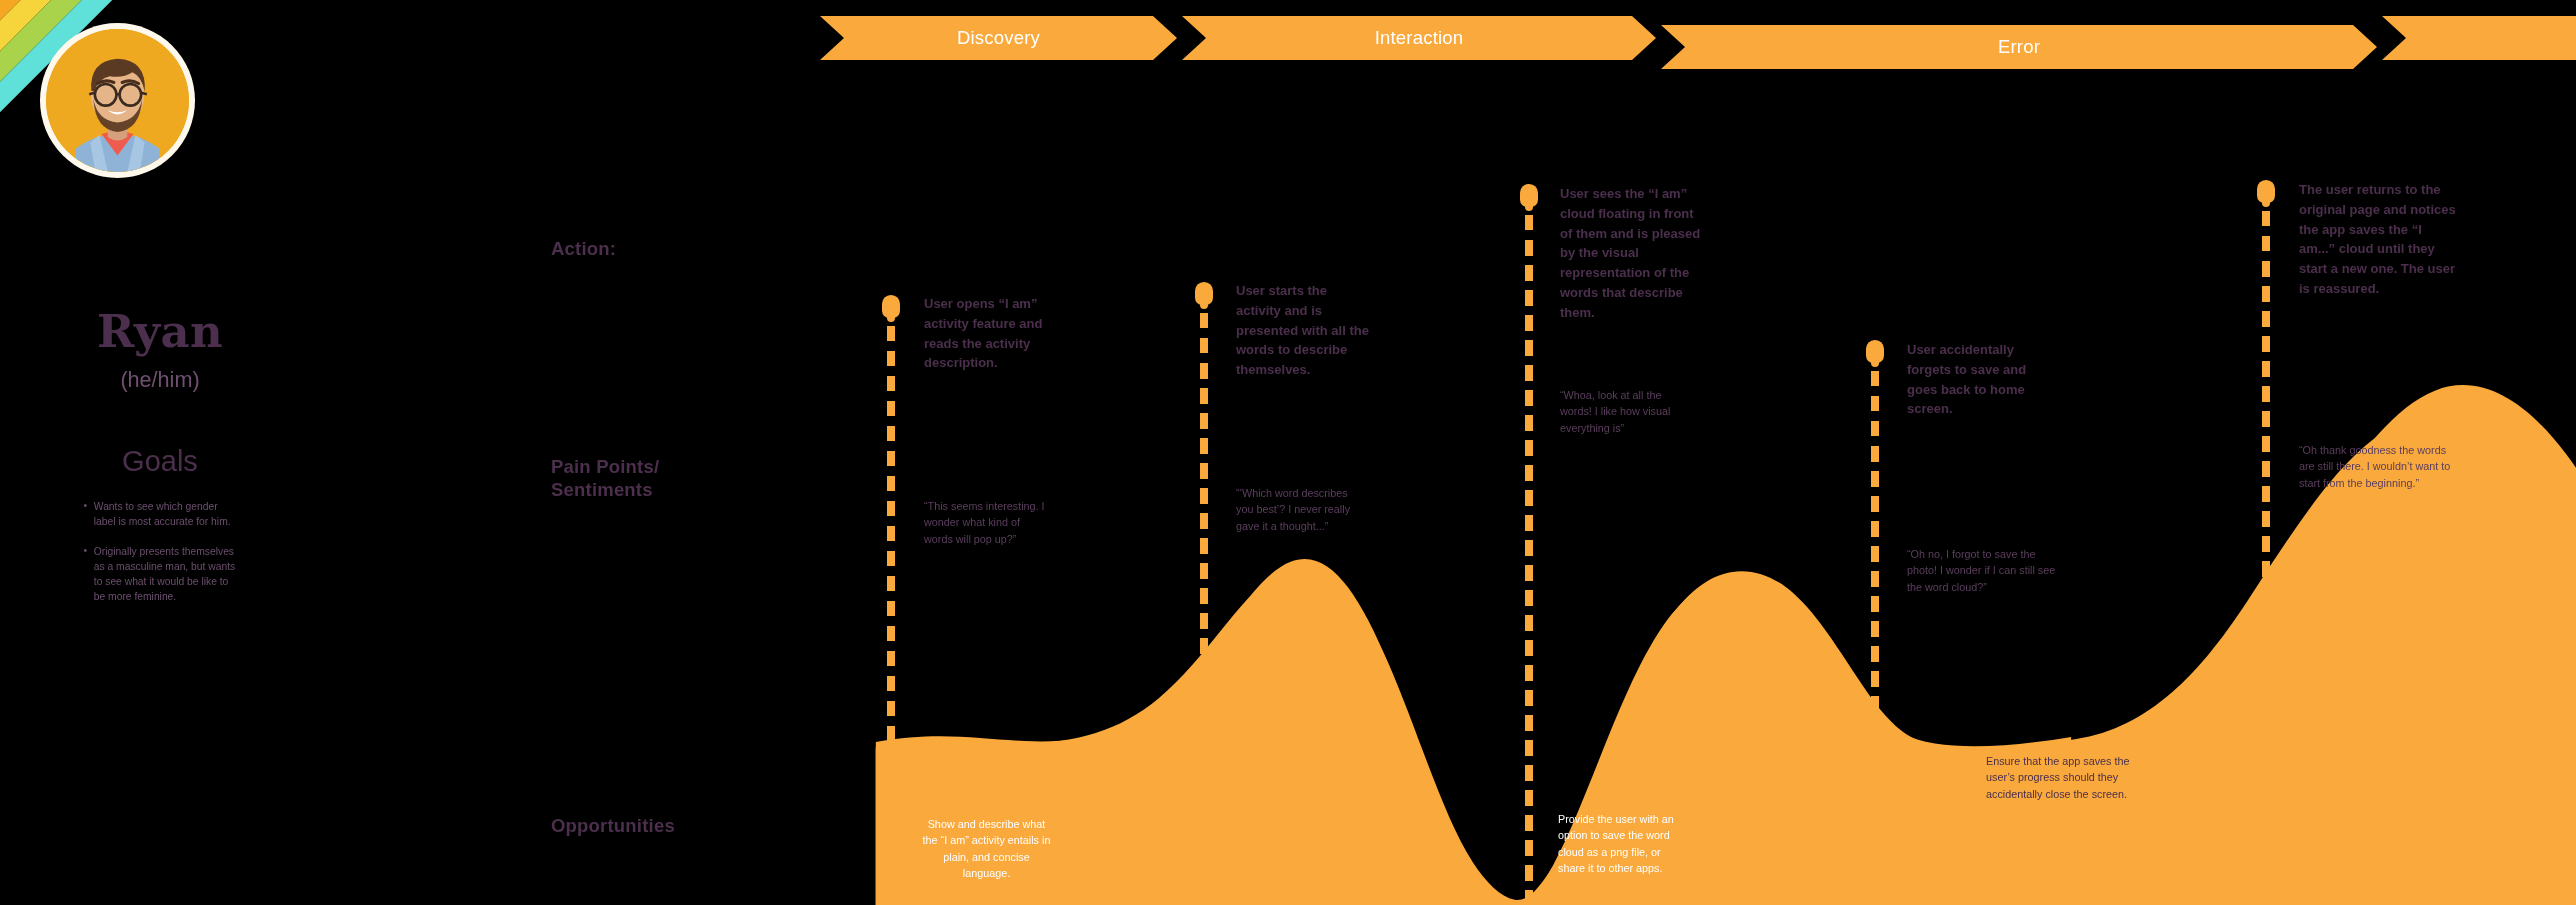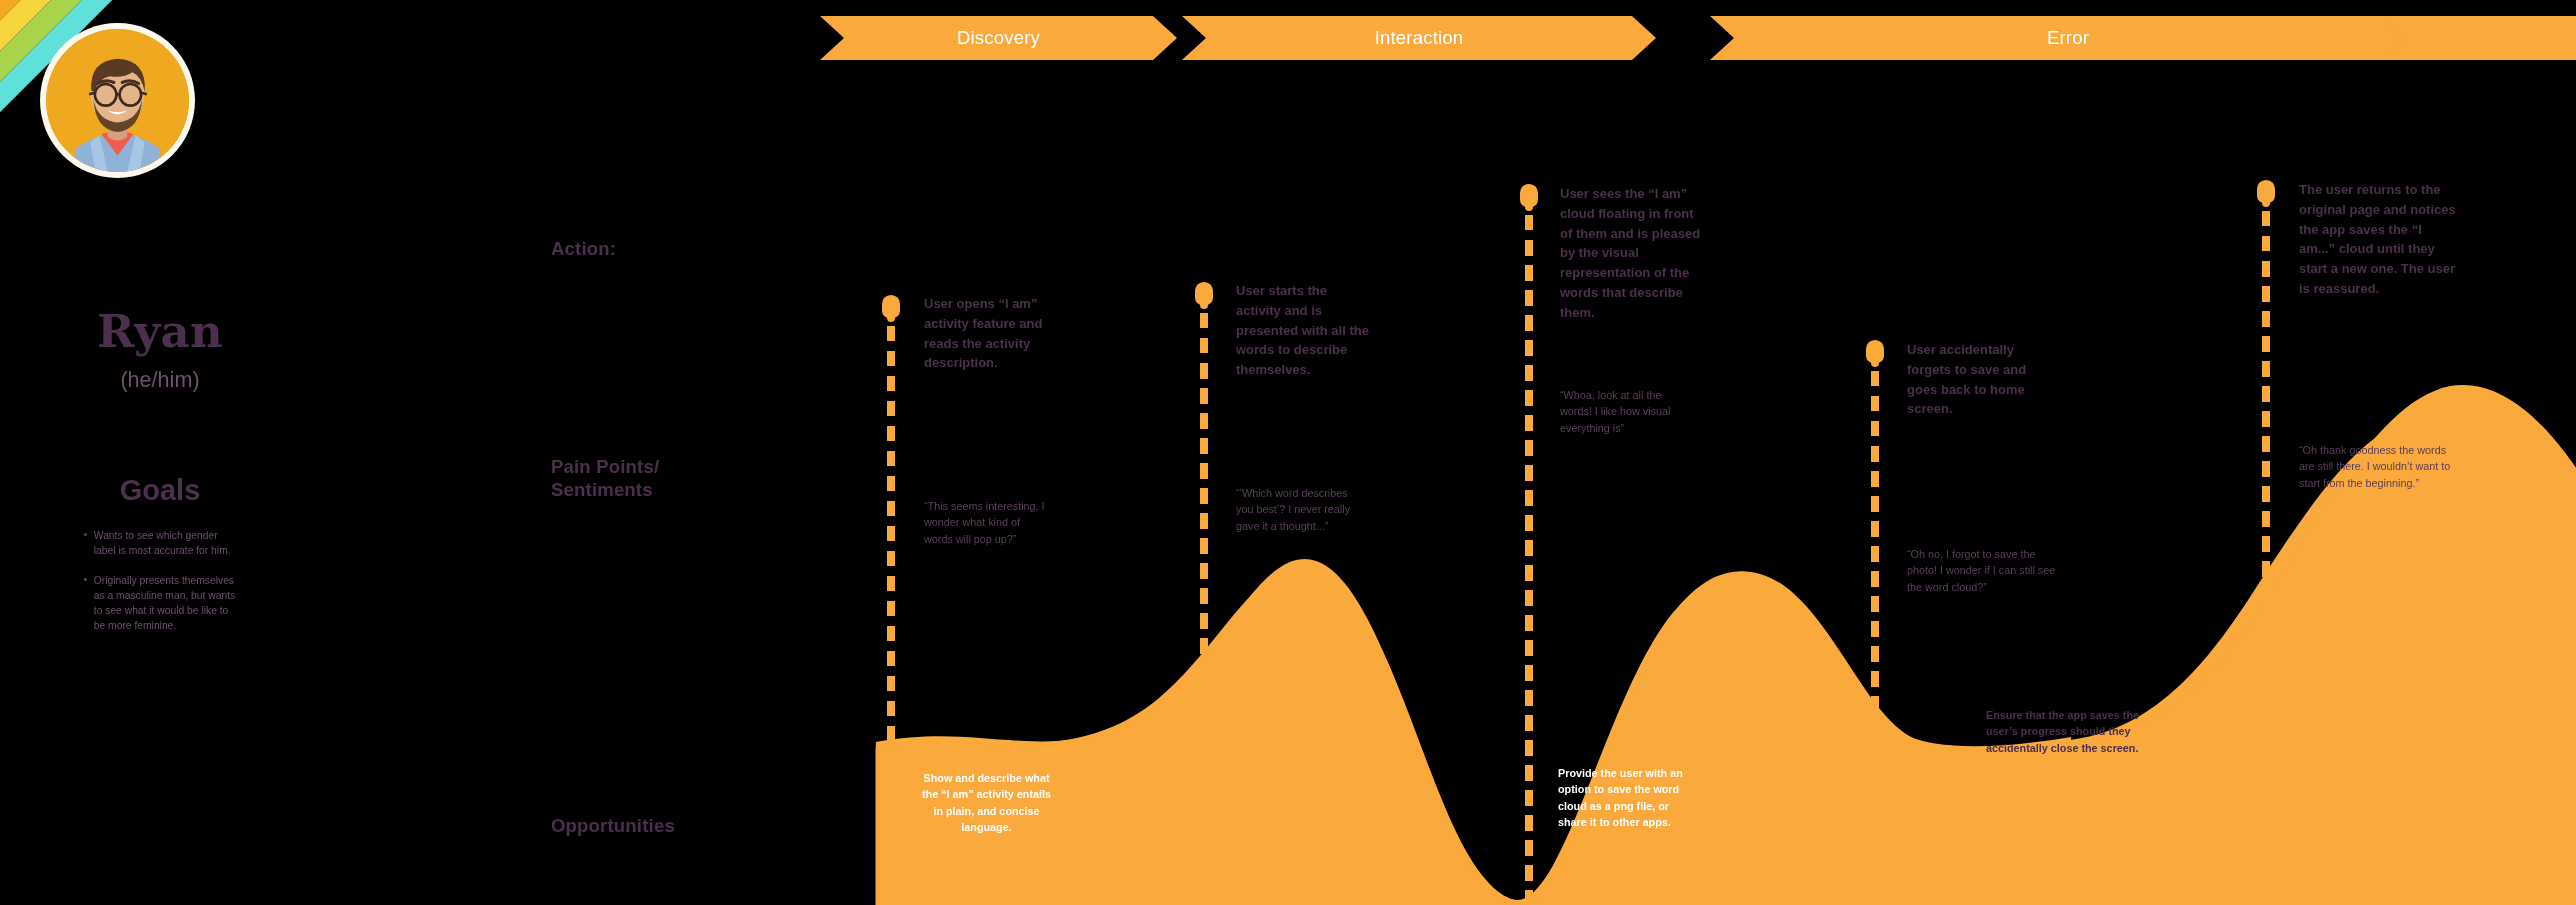--- a/index.html
+++ b/index.html
@@ -55,23 +55,23 @@
     letter-spacing: 0.3px;
     line-height: 1;
   }
   .persona-pronouns {
     margin-top: 13px;
     font-size: 21.6px;
     color: #6F5070;
     font-family: "Liberation Sans", sans-serif;
   }
   .goals-title {
-    margin-top: 81px;
+    margin-top: 52px;
     font-size: 29px;
-    font-weight: 700;
+    font-weight: 400;
     color: #4B2F4C;
   }
   .goals-list {
     margin: 21.6px auto 0 auto;
     width: 155px;
     text-align: left;
     list-style: none;
   }
   .goals-list li {
     position: relative;
@@ -165,21 +165,22 @@
     font-size: 13px;
     font-weight: 700;
   }
   .step-quote {
     color: #5B3E5D;
     font-size: 10.8px;
     font-weight: 500;
   }
   .step-opp {
     font-size: 10.8px;
-    font-weight: 700;
+    font-weight: 400;
+    margin-top: 46px;
   }
   .step-opp.on-orange { color: #FFFFFF; }
   .step-opp.on-dark   { color: #4B2F4C; }
 </style>
 </head>
 <body>
 
 <div id="stage">
 
   <div class="rainbow-corner">
@@ -246,21 +247,21 @@
     </ul>
   </div>
 
   <div class="phases">
     <div class="phase" style="left:362px;  width:474px;">
         <span>Interaction</span>
       </div>
     <div class="phase first" style="left:0px;    width:357px;">
         <span>Discovery</span>
       </div>
-    <div class="phase" style="left:890px; width:716px;">
+    <div class="phase" style="left:841px; width:716px;margin-top:9px;">
         <span>Error</span>
       </div>
     <div class="phase" style="left:1562px; width:1446px;"></div>
   </div>
 
   <div class="row-label" id="label-action">Action:</div>
   <div class="row-label" id="label-pain" style="width:170px;">Pain Points/ Sentiments</div>
   <div class="row-label" id="label-opp">Opportunities</div>
 
   <svg class="wave" viewBox="0 0 7430 1758" preserveAspectRatio="none">

